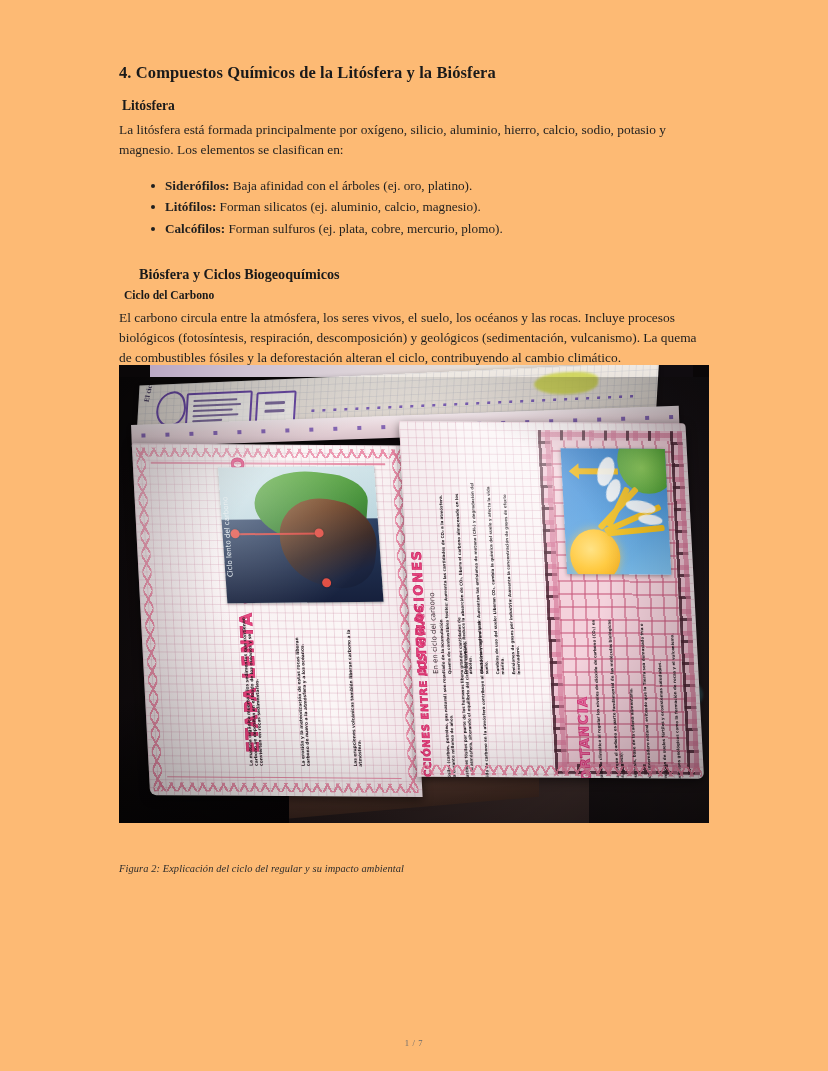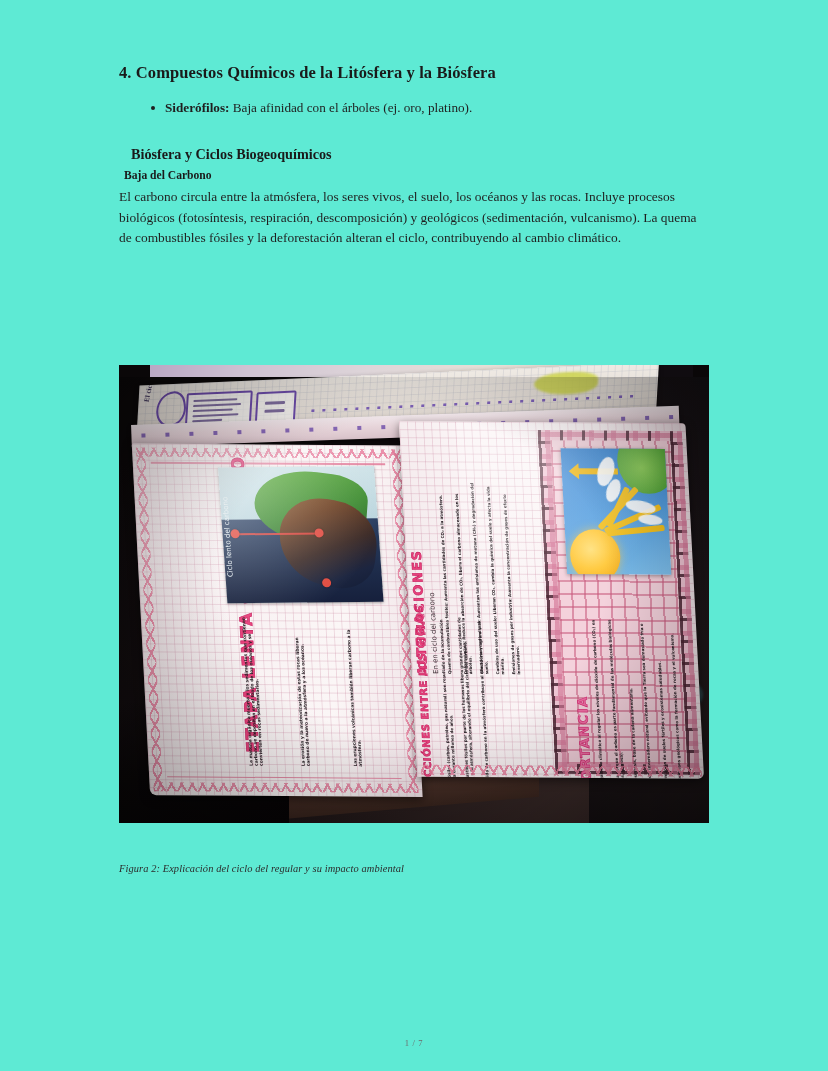--- a/index.html
+++ b/index.html
@@ -13,21 +13,21 @@
     height: 1071px;
     position: relative;
     font-family: "Liberation Serif", "DejaVu Serif", serif;
     color: #1b1b1b;
     overflow: hidden;
   }
 
   .page {
     position: absolute;
     inset: 0;
-    background: #5eead4;
+    background: #fdba74;
   }
 
   .content {
     position: absolute;
     left: 119px;
     top: 62px;
     width: 592px;
   }
 
   
@@ -42,21 +42,21 @@
   h2.doc-h2 {
     font-size: 13.6px;
     font-weight: bold;
     margin: 0 0 5px 3px;
     line-height: 1.3;
     color: #1a1a1a;
   }
   h2.doc-h2.spaced {
     margin-top: 26px;
     font-size: 14.2px;
-    margin-left: 12px;
+    margin-left: 20px;
   }
   h3.doc-h3 {
     font-size: 11.6px;
     font-weight: bold;
     margin: 0 0 4px 5px;
     line-height: 1.3;
     color: #1a1a1a;
   }
 
   
@@ -434,31 +434,39 @@
 </style>
 </head>
 <body>
 
 <div class="page">
 
   <div class="content">
 
     <h1 class="doc-h1">4. Compuestos Químicos de la Litósfera y la Biósfera</h1>
 
-
+    <h2 class="doc-h2">Litósfera</h2>
+
+    <p class="body">La litósfera está formada principalmente por oxígeno, silicio, aluminio, hierro, calcio, sodio, potasio y magnesio. Los elementos se clasifican en:</p>
 
     <ul class="bullets">
       <li>
         <span class="term">Siderófilos:</span><span> Baja afinidad con el árboles (ej. oro, platino).</span>
       </li>
+      <li>
+        <span class="term">Litófilos:</span><span> Forman silicatos (ej. aluminio, calcio, magnesio).</span>
+      </li>
+      <li>
+        <span class="term">Calcófilos:</span><span> Forman sulfuros (ej. plata, cobre, mercurio, plomo).</span>
+      </li>
     </ul>
 
     <h2 class="doc-h2 spaced">Biósfera y Ciclos Biogeoquímicos</h2>
 
-    <h3 class="doc-h3">Baja del Carbono</h3>
+    <h3 class="doc-h3">Ciclo del Carbono</h3>
 
     <p class="body">El carbono circula entre la atmósfera, los seres vivos, el suelo, los océanos y las rocas. Incluye procesos biológicos (fotosíntesis, respiración, descomposición) y geológicos (sedimentación, vulcanismo). La quema de combustibles fósiles y la deforestación alteran el ciclo, contribuyendo al cambio climático.</p>
 
   </div>
 
   <div class="figure-wrap">
     <div class="photo photo-blur">
 
       <div class="photo-top-strip"></div>
 

